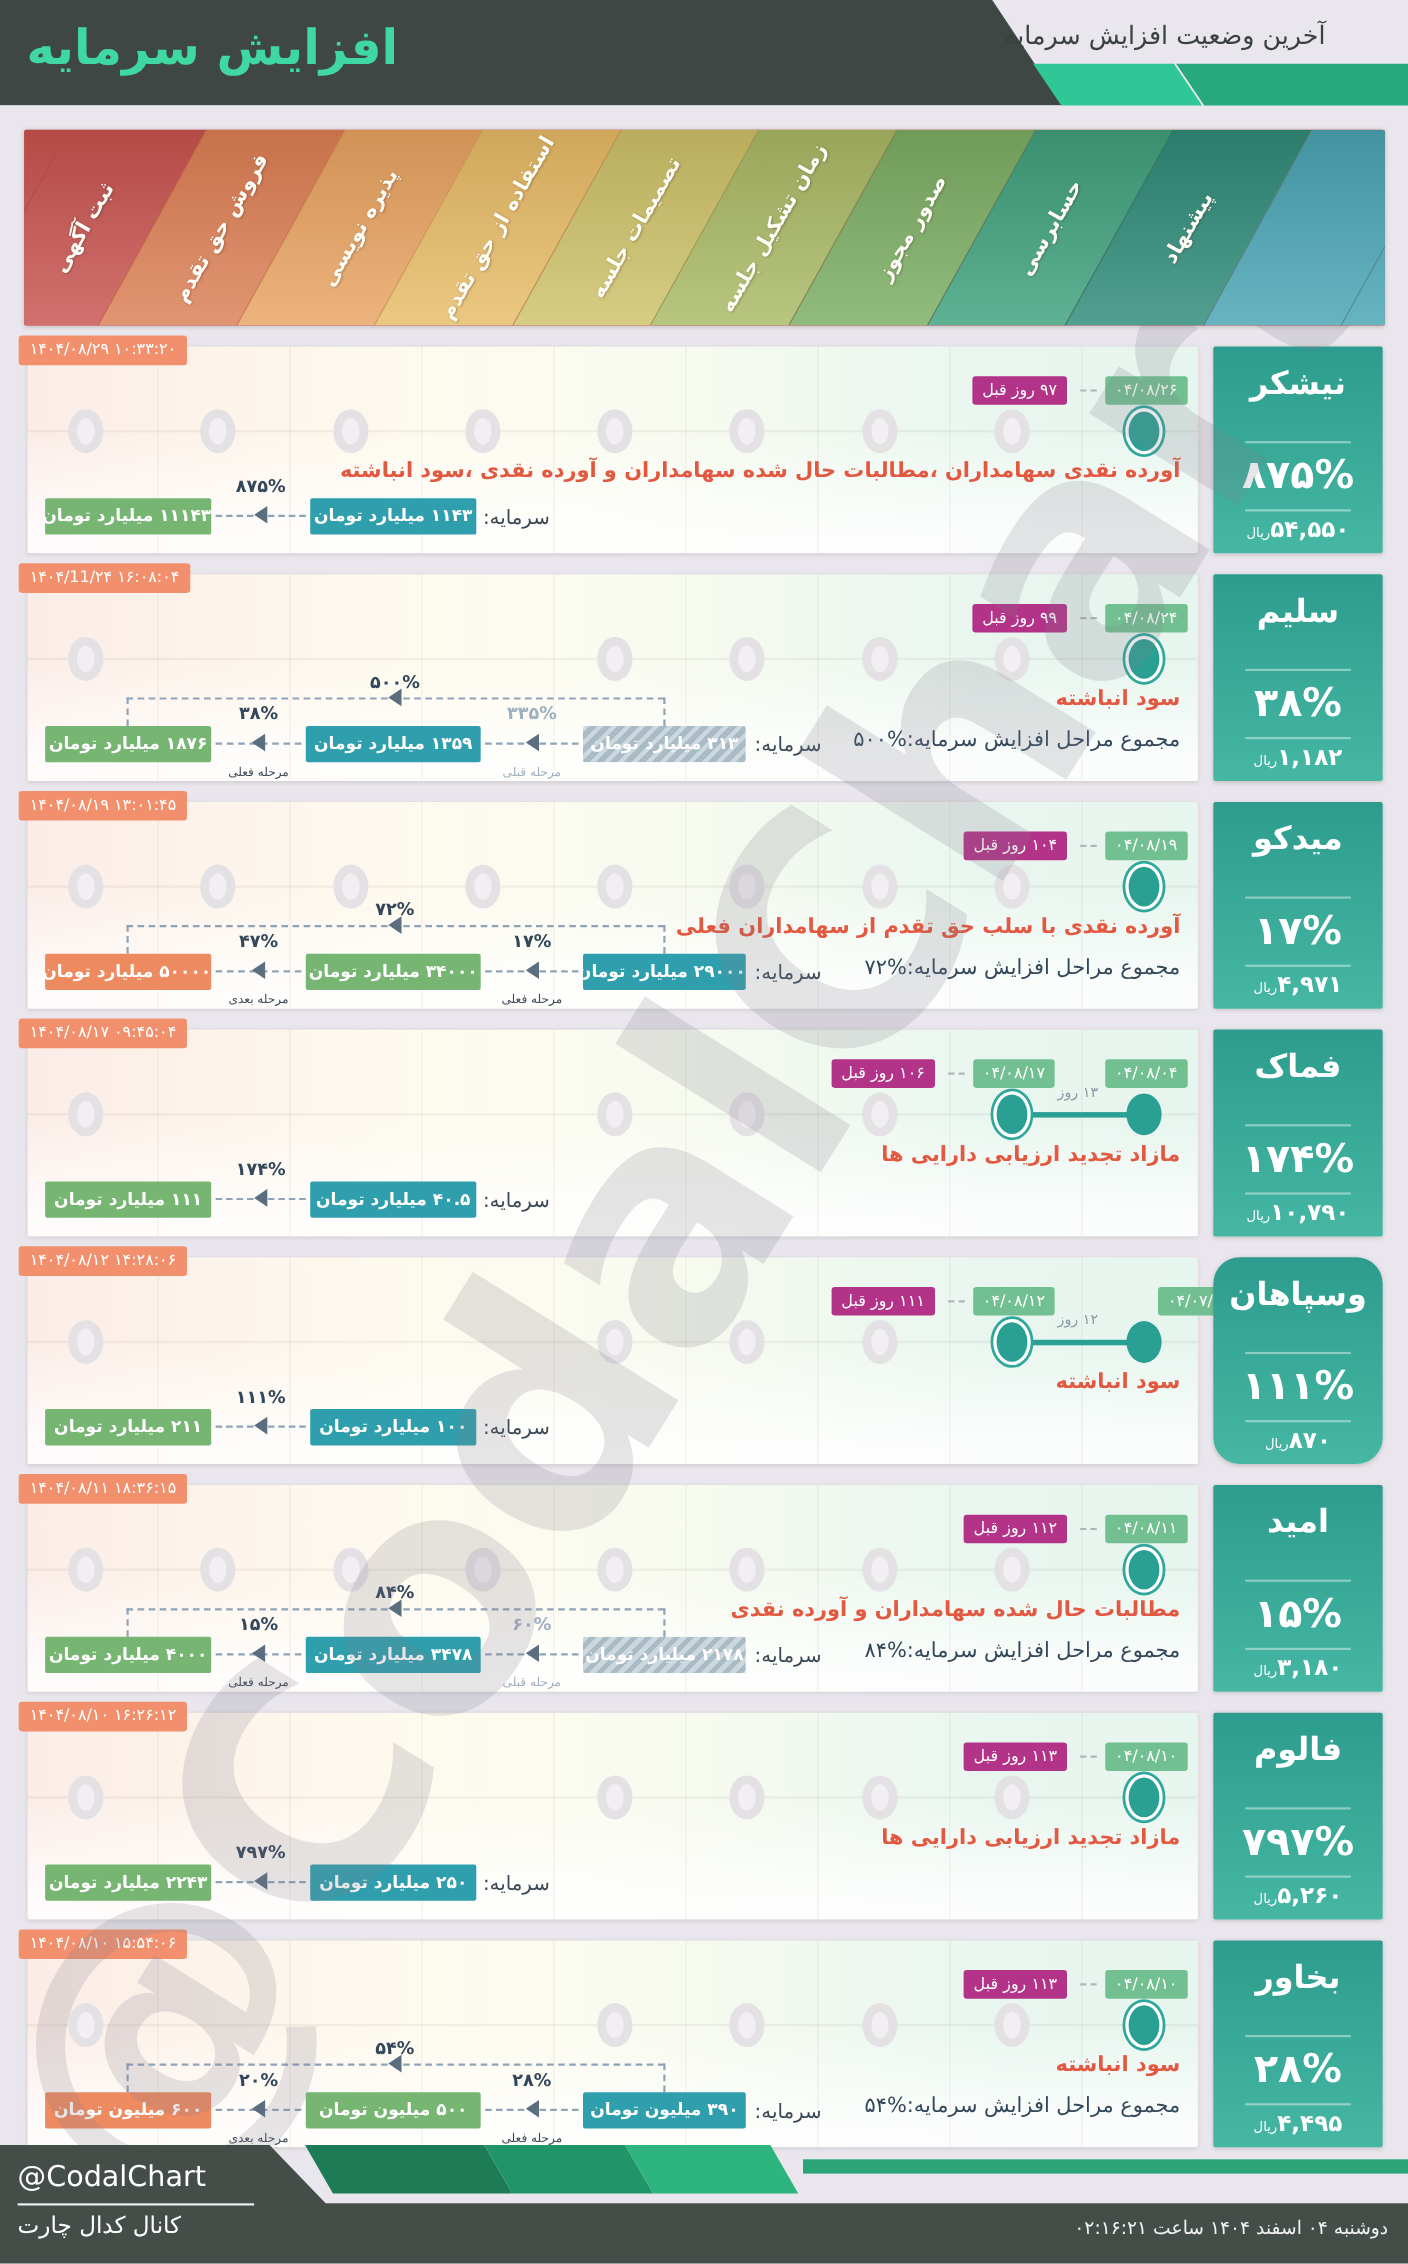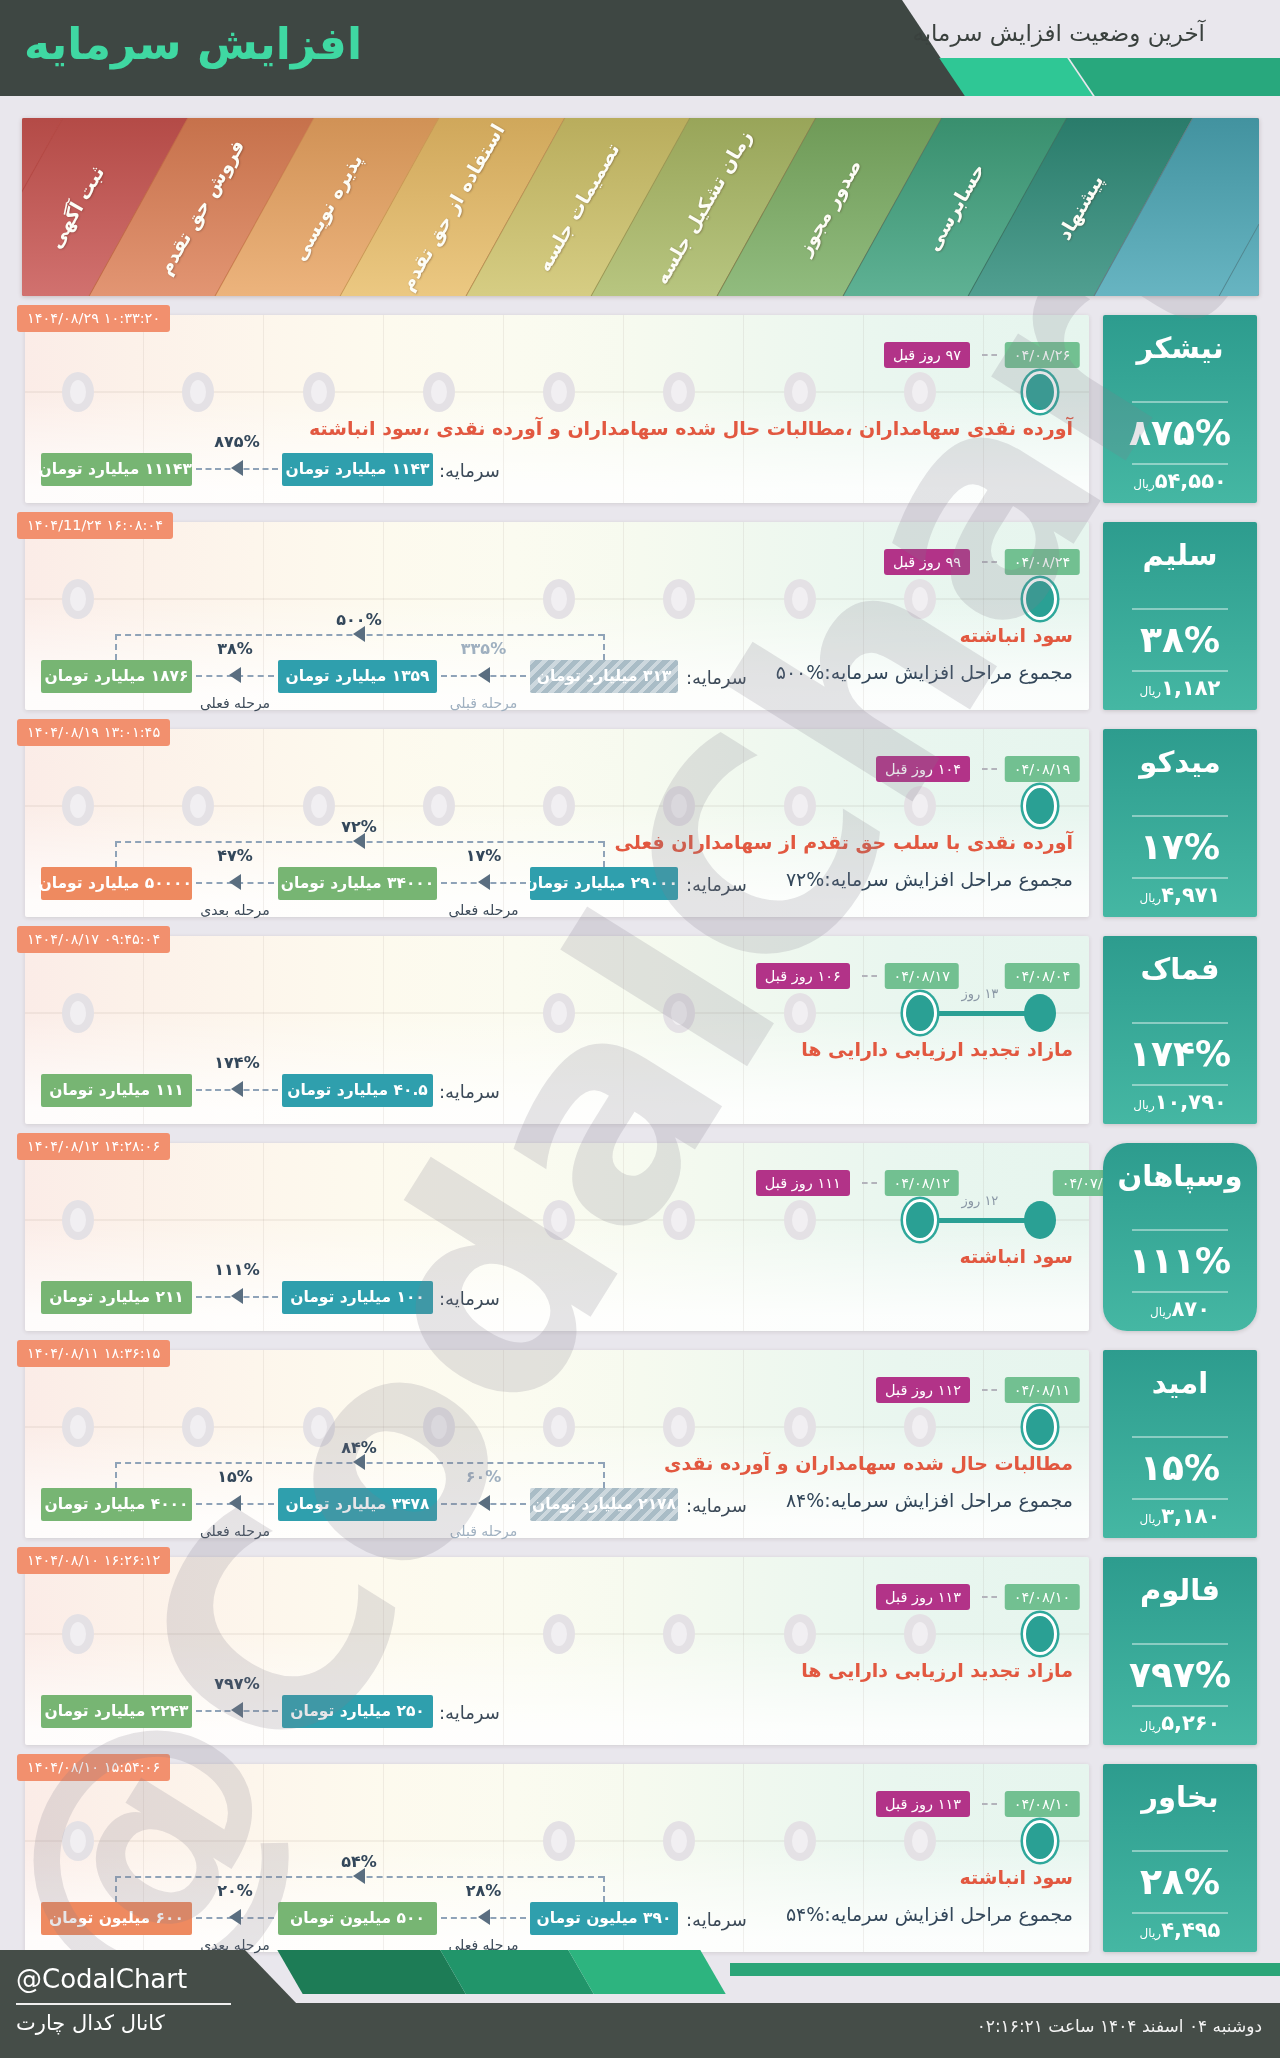--- a/index.html
+++ b/index.html
@@ -53,21 +53,21 @@
   .total-line{position:absolute;right:16px;top:139px;font-size:19px;color:#33475a;direction:rtl;white-space:nowrap;}
   .cap-label{position:absolute;top:145px;font-size:18px;color:#3c4a58;direction:rtl;white-space:nowrap;}
   .cbox{position:absolute;top:138px;height:33px;line-height:33px;text-align:center;border-radius:2px;
         color:#fff;font-size:15.5px;font-weight:bold;direction:rtl;white-space:nowrap;z-index:2;}
   .cbox.hatched{background-image:repeating-linear-gradient(135deg,rgba(255,255,255,.42) 0 4px,transparent 4px 9px);}
   .arrow-dash{position:absolute;top:153px;height:0;border-top:2px dashed #8fa3b8;}
   .arrow-head{position:absolute;top:145px;width:0;height:0;border-top:8px solid transparent;
         border-bottom:8px solid transparent;border-right:12px solid #5a6e80;transform:translateX(-50%);z-index:2;}
   .pct-label{position:absolute;top:117px;font-size:16px;font-weight:bold;color:#33475a;
         transform:translateX(-50%);white-space:nowrap;}
-  .stage-label{position:absolute;top:173px;font-size:14px;color:#3c4a58;transform:translateX(-50%);
+  .stage-label{position:absolute;top:173px;font-size:11px;color:#3c4a58;transform:translateX(-50%);
         direction:rtl;white-space:nowrap;}
   .muted{color:#9fb0c0 !important;}
   .brk-h{position:absolute;top:112px;height:0;border-top:2px dashed #8fa3b8;}
   .brk-v{position:absolute;width:0;border-left:2px dashed #8fa3b8;top:112px;height:26px;}
   .brk-head{position:absolute;top:104px;width:0;height:0;border-top:8px solid transparent;
         border-bottom:8px solid transparent;border-right:12px solid #5a6e80;transform:translateX(-50%);z-index:2;}
   .brk-total{position:absolute;top:88px;font-size:16px;font-weight:bold;color:#33475a;
         transform:translateX(-50%);}
   
   .panel{position:absolute;left:1103px;width:154px;height:188px;z-index:1;border-radius:2px;

